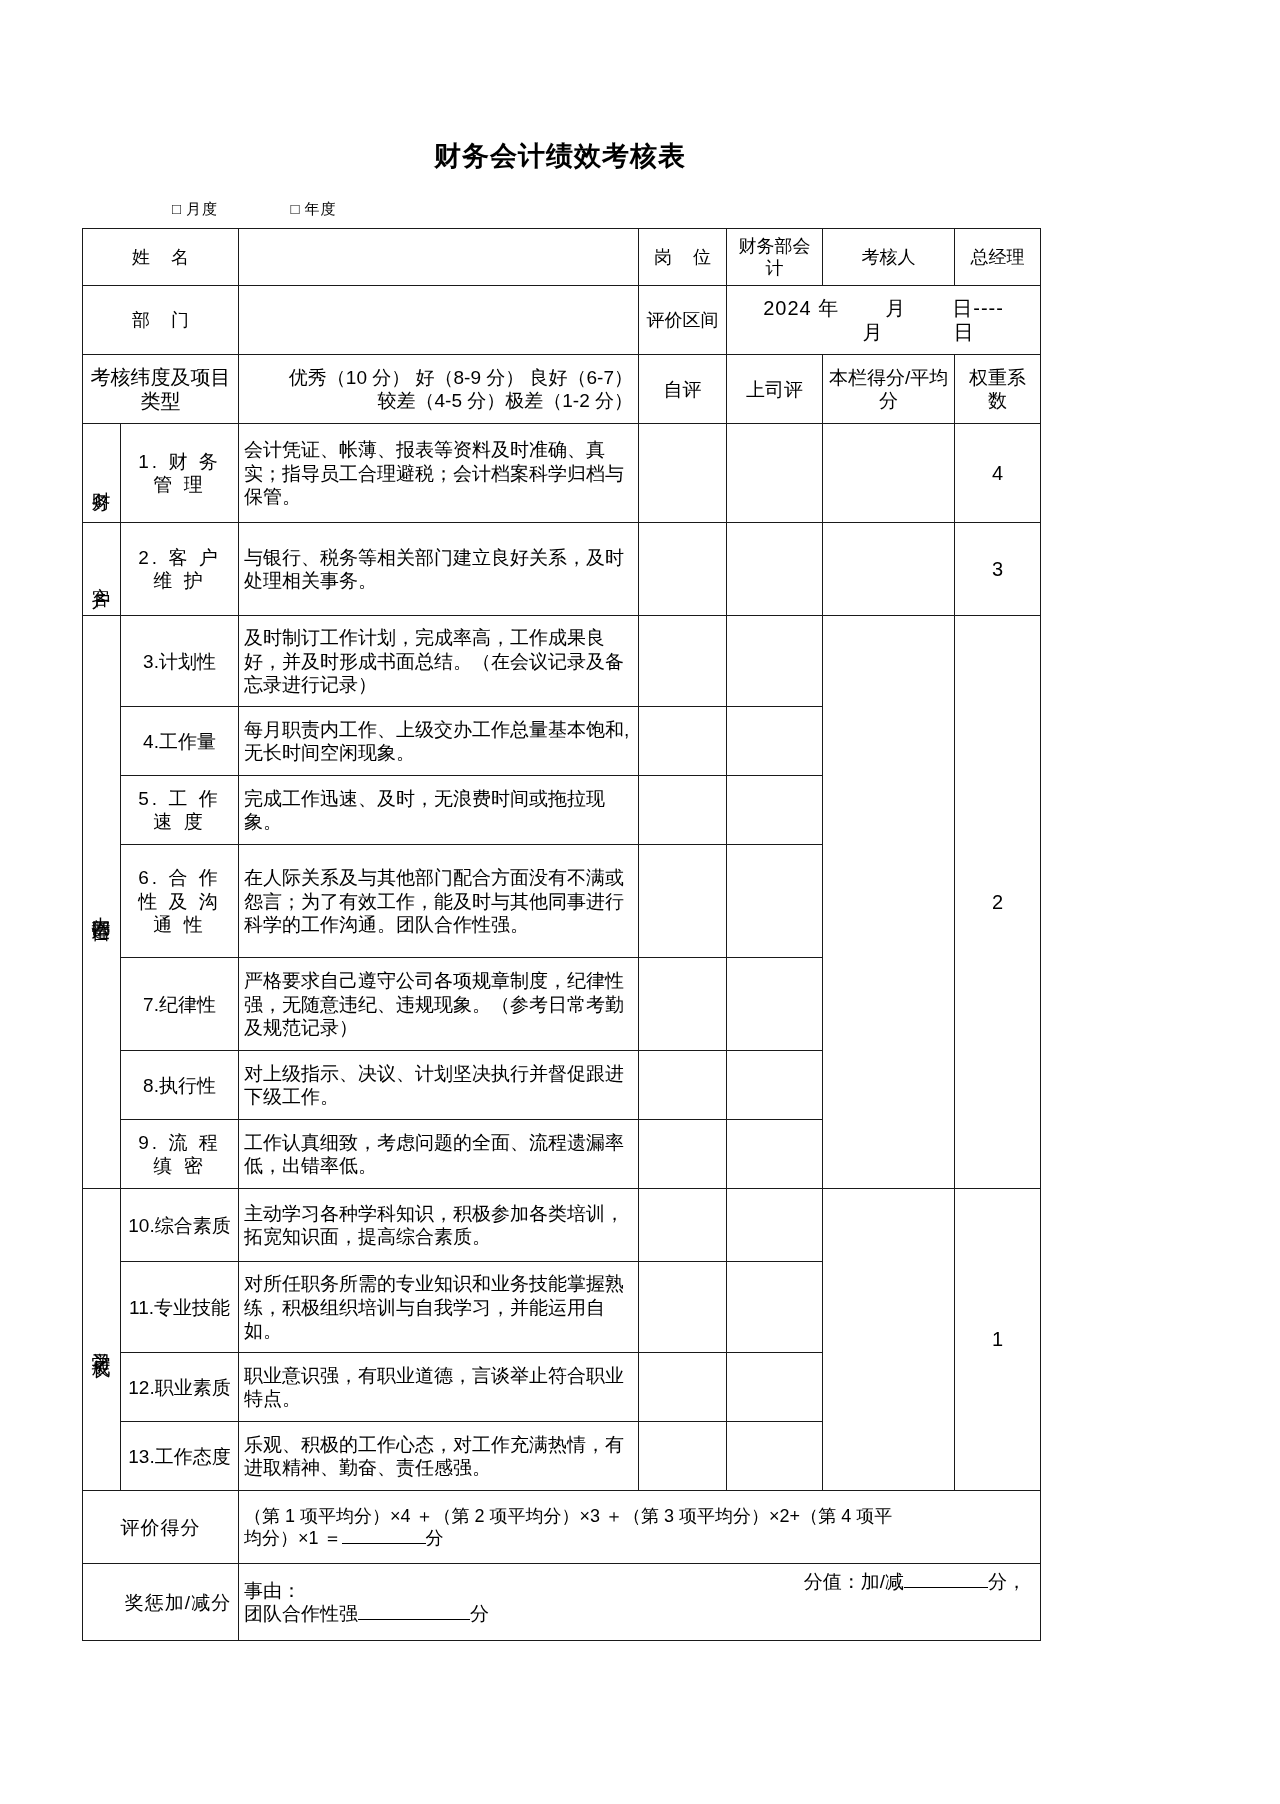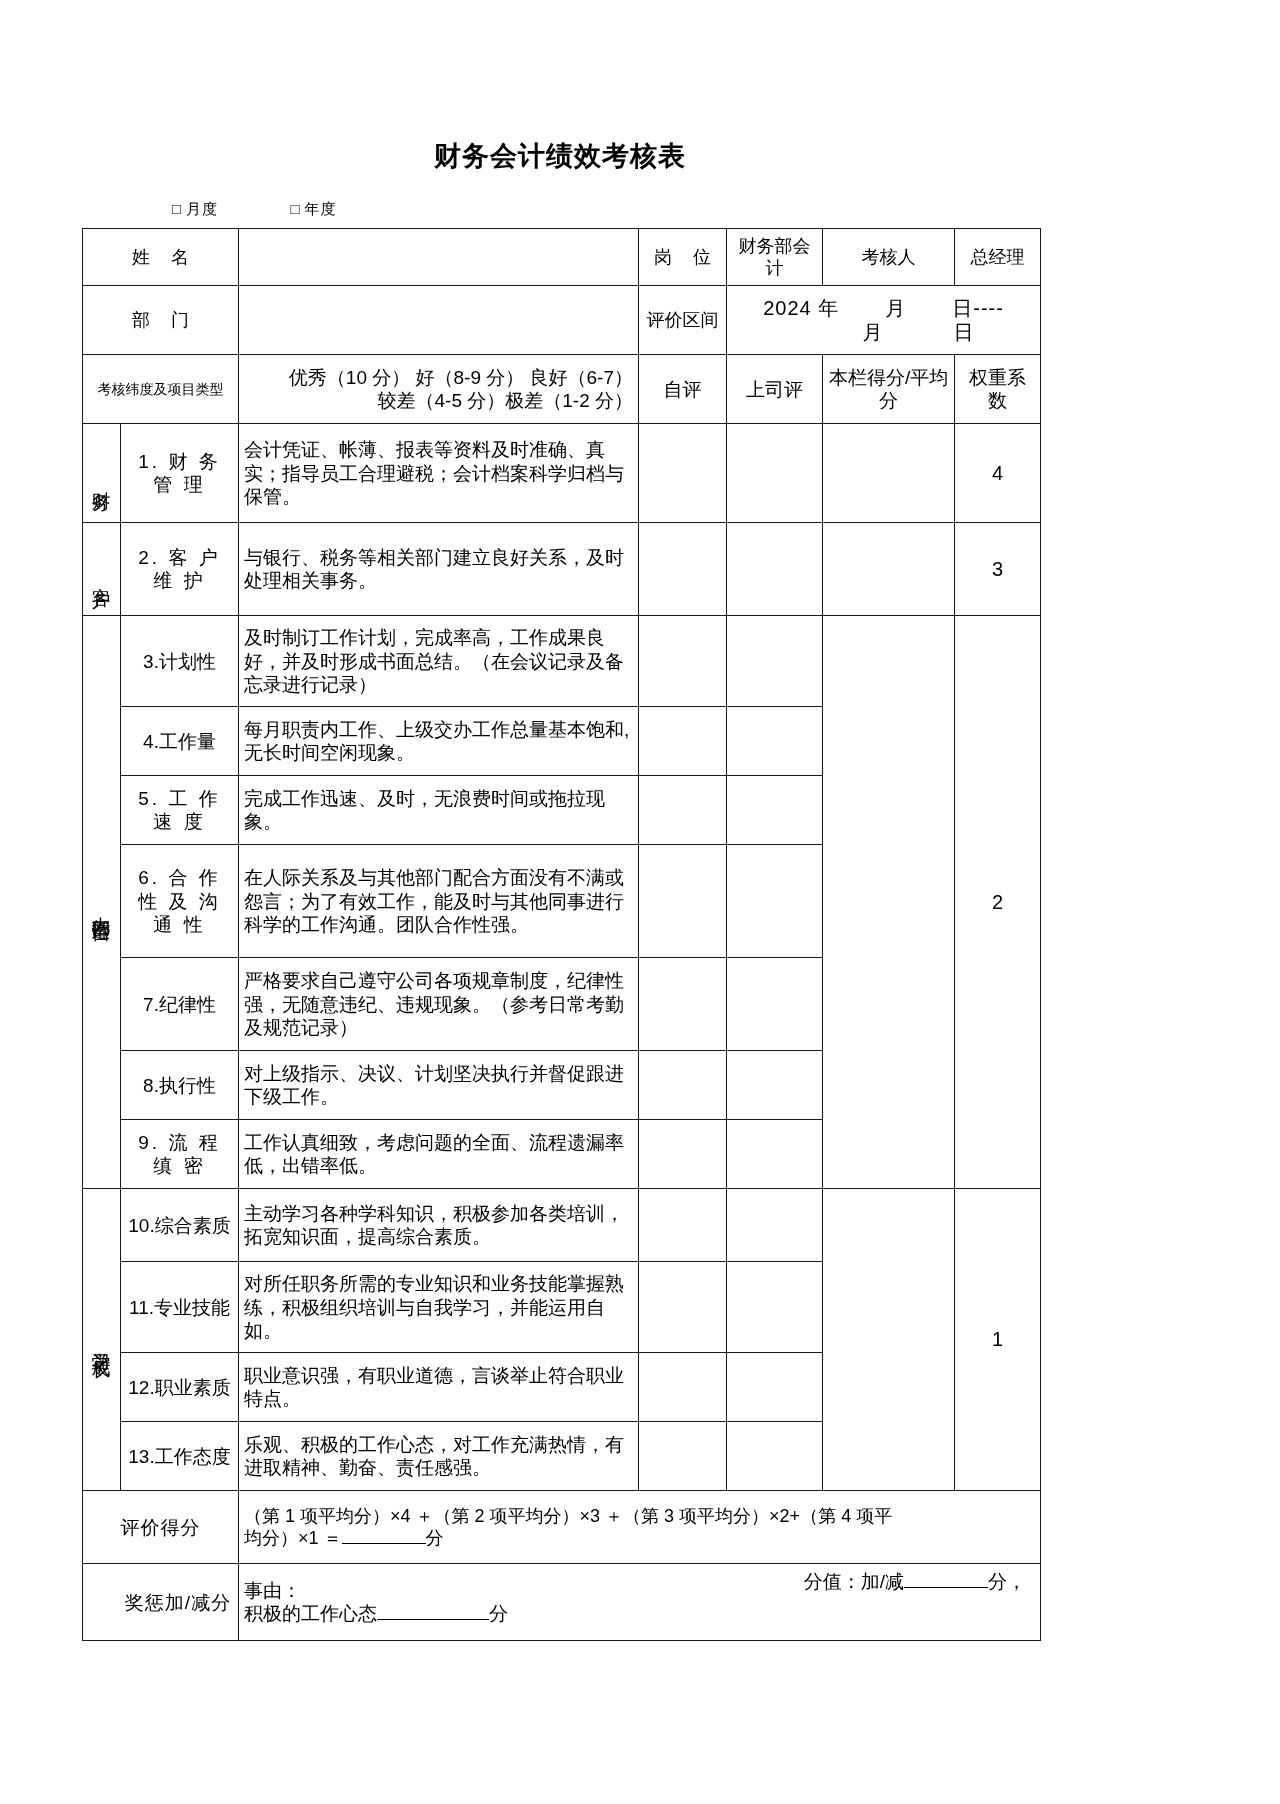--- a/index.html
+++ b/index.html
@@ -71,21 +71,21 @@
   }
   .vert span {
     writing-mode: vertical-rl;
     text-orientation: upright;
     display: inline-block;
     letter-spacing: 2px;
     line-height: 1;
   }
   .hdr-dim {
     text-align: center;
-    font-size: 14px;
+    font-size: 20px;
     line-height: 1.22;
   }
   .crit-title {
     font-size: 19px;
     text-align: center;
     line-height: 1.25;
   }
   .crit-title.sp {
     letter-spacing: 3px;
   }
@@ -323,19 +323,19 @@
         </td>
       </tr>
 
       <tr>
         <td class="footer-label" colspan="2" style="height:70px;padding-left:40px;">奖惩加/减分</td>
         <td class="bonus" colspan="5">
           <span class="right-part">
             <span>分值：加/减</span><span class="u-line"></span><span>分，</span>
           </span>
           <span>事由：</span><br>
-          <span>积极的工作心态</span><span class="u-line lg"></span><span>分</span>
+          <span>团队合作性强</span><span class="u-line lg"></span><span>分</span>
         </td>
       </tr>
 
     </tbody>
   </table>
 </div>
 
 </body></html>

